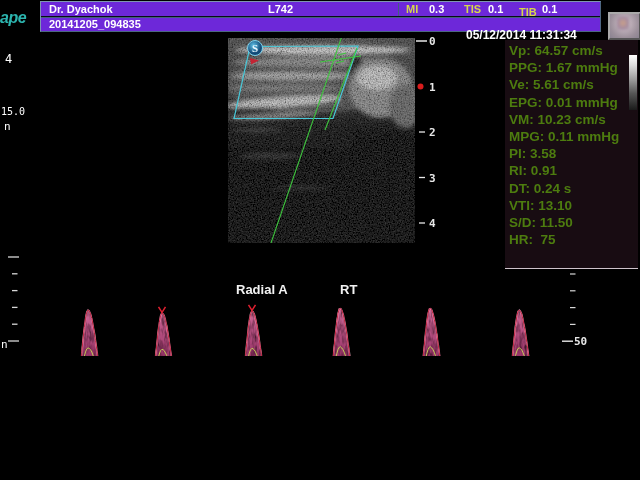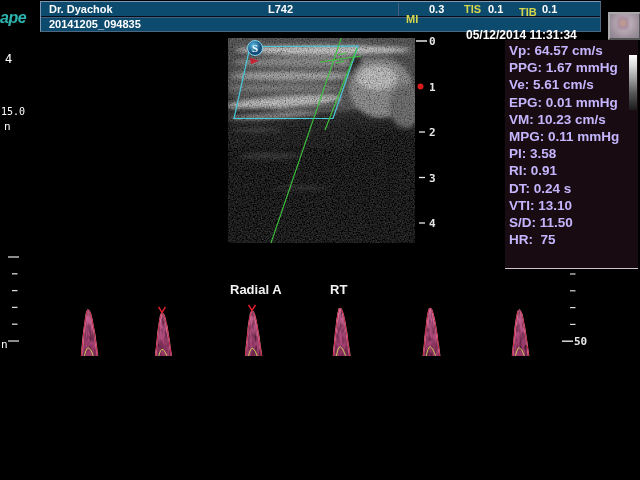--- a/index.html
+++ b/index.html
@@ -1,35 +1,35 @@
 <!DOCTYPE html>
 <html><head>
 <meta charset="utf-8">
 <style>
   html,body{margin:0;padding:0;background:#000;}
   #screen{position:relative;width:640px;height:356px;background:#000;overflow:hidden;
           font-family:"Liberation Sans",sans-serif;color:#fff;}
   .abs{position:absolute;}
-  #hdr{left:40px;top:1px;width:559px;height:29px;background:#0c4a6e;
+  #hdr{left:40px;top:1px;width:559px;height:29px;background:#6d28d9;
        border:1px solid #7e96b2;border-bottom-color:#4d6682;border-right-color:#4d6682;}
   #hdr-divider{left:0;top:14px;width:100%;height:1px;background:#060d16;box-shadow:0 1px 0 #44607e;}
   #hdr-vdiv{left:357px;top:1px;width:1px;height:13px;background:#44607e;}
   .h-txt{font-weight:bold;font-size:11px;white-space:pre;}
   .yellow{color:#d6d64c;}
   #logo{left:0px;top:9px;font-size:16px;font-weight:bold;font-style:italic;color:#2cb4ae;
         letter-spacing:-0.5px;}
   #thumb{left:608px;top:12px;width:29px;height:24px;border:2px outset #aaa;
          background:radial-gradient(circle at 50% 40%, #cfc3c9 0%, #b8aab4 35%, #9b8f9a 70%, #8a8290 100%);}
   #thumb-inner{left:7px;top:2px;width:12px;height:14px;
          background:radial-gradient(circle, #caa08a 0%, #a58ca0 60%, transparent 100%);filter:blur(1px);}
   .mono{font-family:"DejaVu Sans Mono",monospace;}
   #meas{left:505px;top:40px;width:133px;height:226px;background:#180c12;
         border-bottom:1px solid #cfc4cc;padding-top:2px;}
   .mrow{height:17.2px;line-height:17.2px;padding-left:4px;font-size:13.5px;font-weight:bold;
-        white-space:pre;color:#c4b5fd;}
+        white-space:pre;color:#4d7c0f;}
   #graybar{left:629px;top:55px;width:8px;height:55px;
         background:linear-gradient(#ffffff,#d8d8d8 20%,#9a9a9a 45%,#555 70%,#1a1a1a 100%);}
   .doplabel{font-size:13px;font-weight:bold;color:#f2f2f2;}
   #ministrip{left:38px;top:472px;width:112px;height:5px;
       background:repeating-linear-gradient(90deg,#7d8fa3 0px,#8da0b5 3px,#54657a 6px,#66788d 9px);}
   #minifrag1{left:58px;top:477px;width:34px;height:3px;background:#232d3b;}
   #minifrag2{left:98px;top:477px;width:32px;height:3px;background:#2c2030;border-top:1px solid #c06080;}
   #btnbox{left:490px;top:468px;width:63px;height:12px;background:#16294a;border:1px solid #5c7ca8;}
   #btnbox-div{left:32px;top:0;width:1px;height:100%;background:#5c7ca8;}
   svg{display:block;}
@@ -38,21 +38,21 @@
 <body>
 
 <div id="screen">
 
   <div class="abs" id="logo">ape</div>
   <div class="abs" id="hdr">
     <div class="abs" id="hdr-divider"></div>
     <div class="abs" id="hdr-vdiv"></div>
     <span class="abs h-txt" style="left:8px;top:1px;">Dr. Dyachok</span>
     <span class="abs h-txt" style="left:227px;top:1px;">L742</span>
-    <span class="abs h-txt yellow" style="left:365px;top:11px;">MI</span>
+    <span class="abs h-txt yellow" style="left:365px;top:1px;">MI</span>
     <span class="abs h-txt" style="left:388px;top:1px;">0.3</span>
     <span class="abs h-txt yellow" style="left:423px;top:1px;">TIS</span>
     <span class="abs h-txt" style="left:447px;top:1px;">0.1</span>
     <span class="abs h-txt yellow" style="left:478px;top:4px;">TIB</span>
     <span class="abs h-txt" style="left:501px;top:1px;">0.1</span>
     <span class="abs h-txt" style="left:8px;top:16px;text-align:right;">20141205_094835</span>
     <span class="abs h-txt" style="left:425px;top:26px;font-size:12px;">05/12/2014 11:31:34</span>
   </div>
   <div class="abs" id="thumb">
     <div class="abs" id="thumb-inner"></div>
@@ -136,22 +136,22 @@
       <div class="mrow">MPG: 0.11 mmHg</div>
       <div class="mrow">PI: 3.58</div>
       <div class="mrow">RI: 0.91</div>
       <div class="mrow">DT: 0.24 s</div>
       <div class="mrow">VTI: 13.10</div>
       <div class="mrow">S/D: 11.50</div>
       <div class="mrow">HR:  75</div>
     </div>
   <div class="abs" id="graybar"></div>
 
-  <span class="abs doplabel" style="left:230px;top:282px;">Radial A</span>
-  <span class="abs doplabel" style="left:330px;top:282px;">RT</span>
+  <span class="abs doplabel" style="left:236px;top:282px;">Radial A</span>
+  <span class="abs doplabel" style="left:340px;top:282px;">RT</span>
 
   <svg class="abs" id="dopsvg" style="left:0;top:250px;" width="640" height="230" viewBox="0 0 640 230">
     <defs>
       <filter id="dopTex" x="0" y="0" width="100%" height="100%">
         <feTurbulence type="fractalNoise" baseFrequency="0.4 0.12" numOctaves="2" seed="9" result="n0"></feTurbulence>
         <feColorMatrix in="n0" type="saturate" values="0" result="n1"></feColorMatrix>
         <feComponentTransfer in="n1" result="n2">
           <feFuncR type="linear" slope="5" intercept="-2.1"></feFuncR>
           <feFuncG type="linear" slope="5" intercept="-2.1"></feFuncG>
           <feFuncB type="linear" slope="5" intercept="-2.1"></feFuncB>

